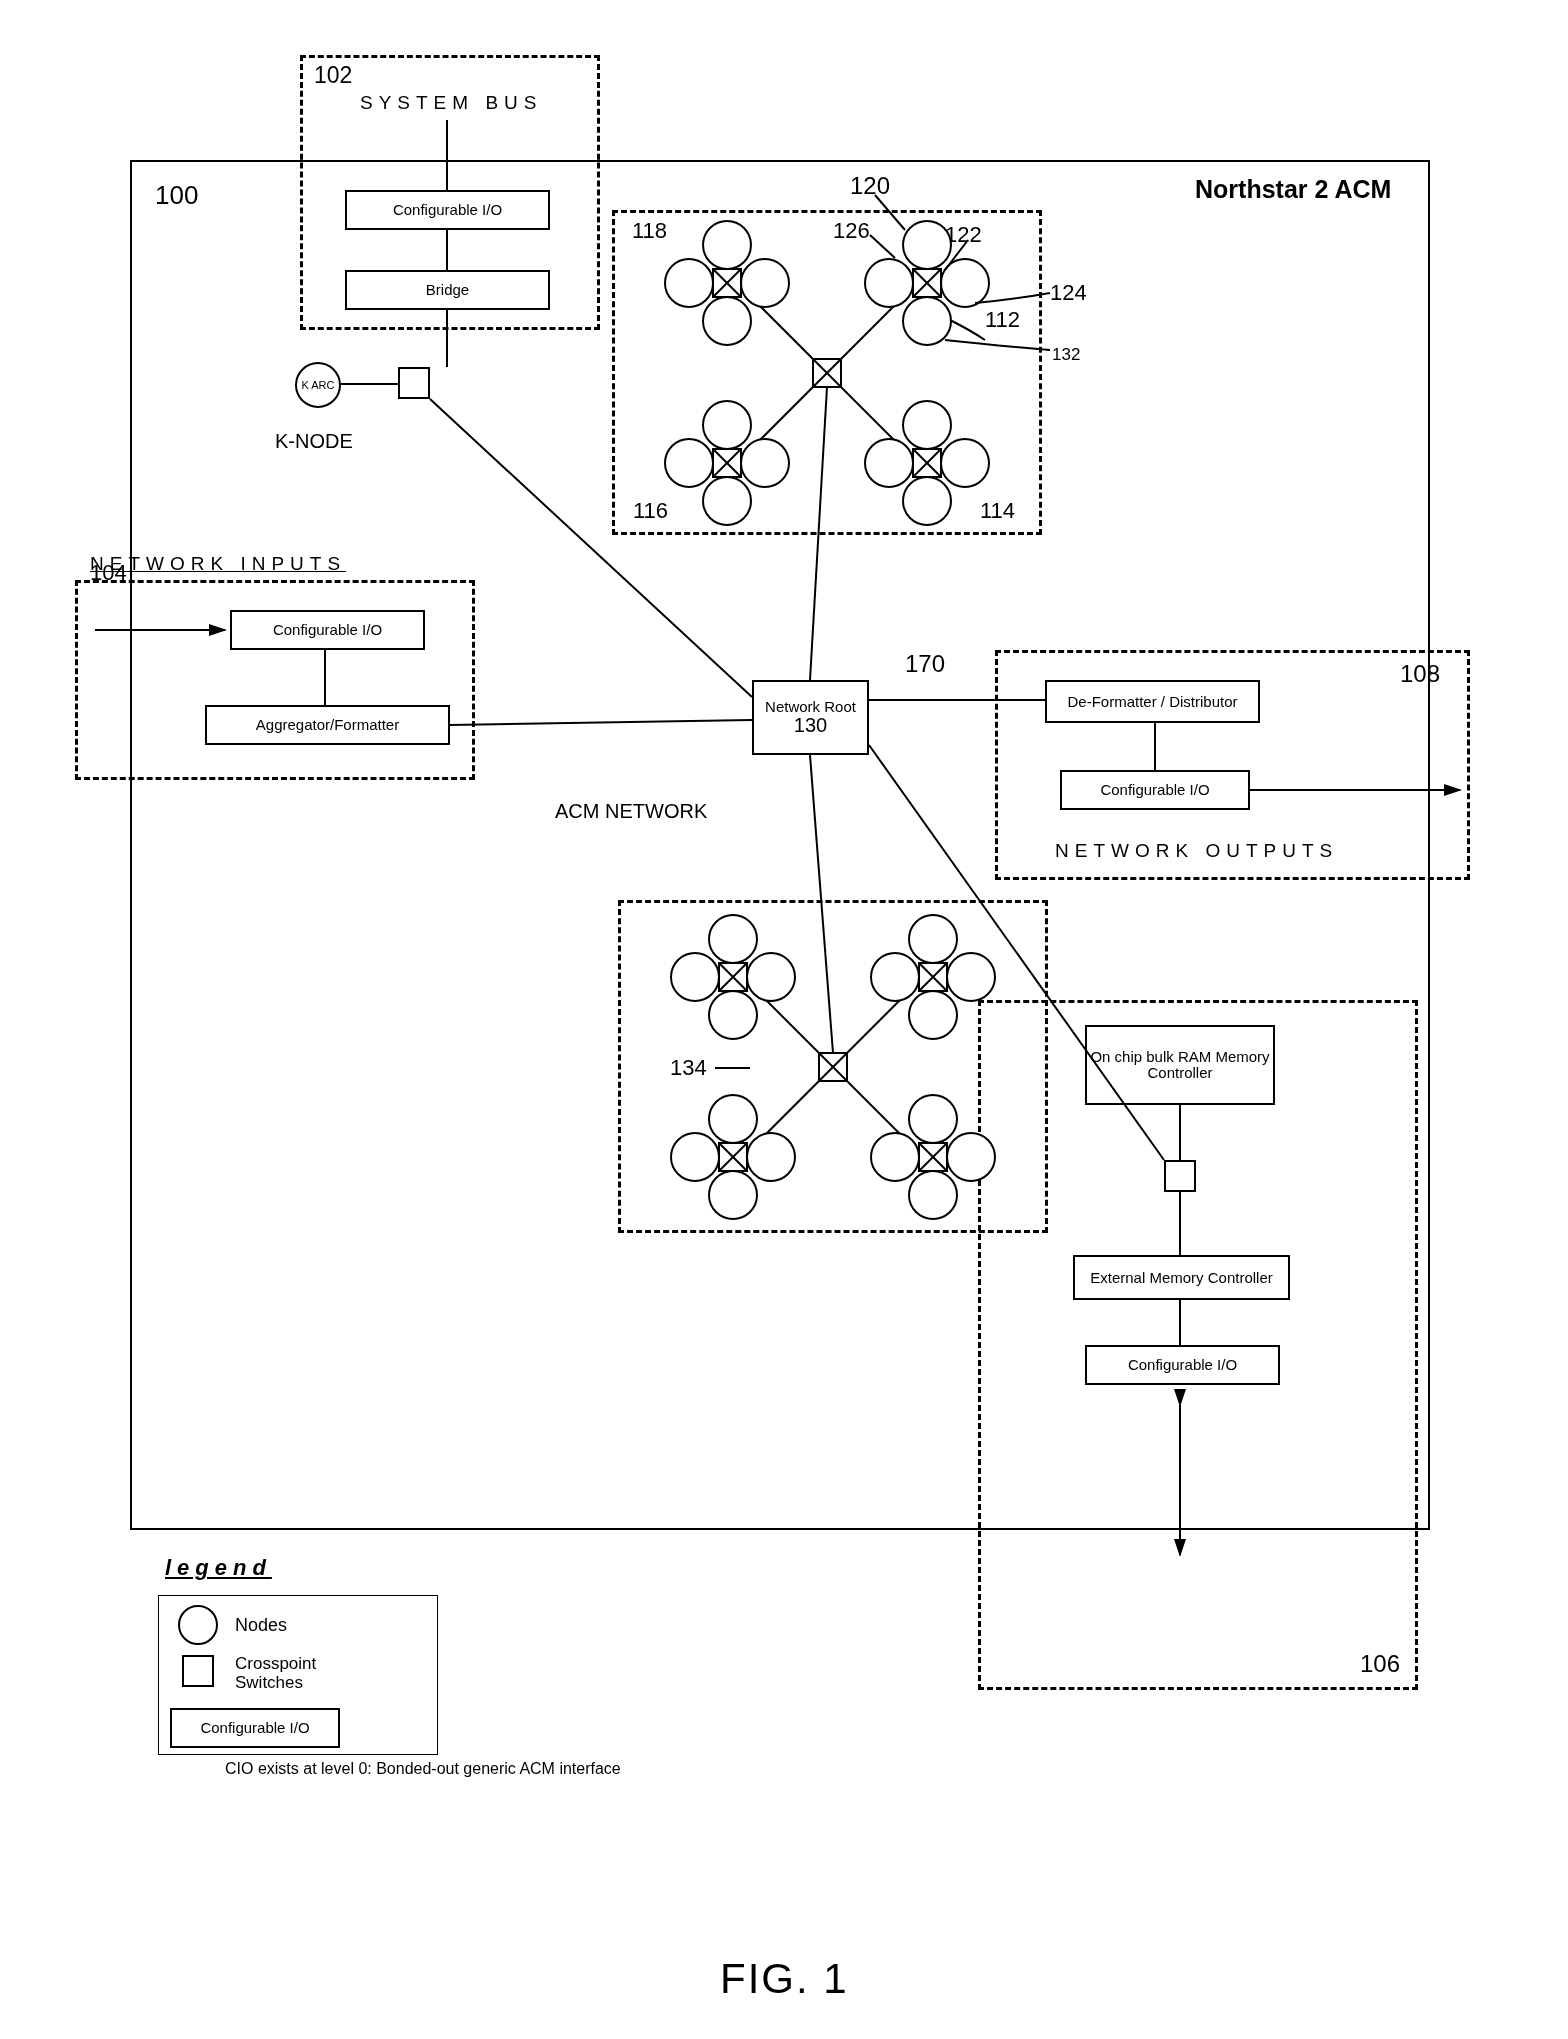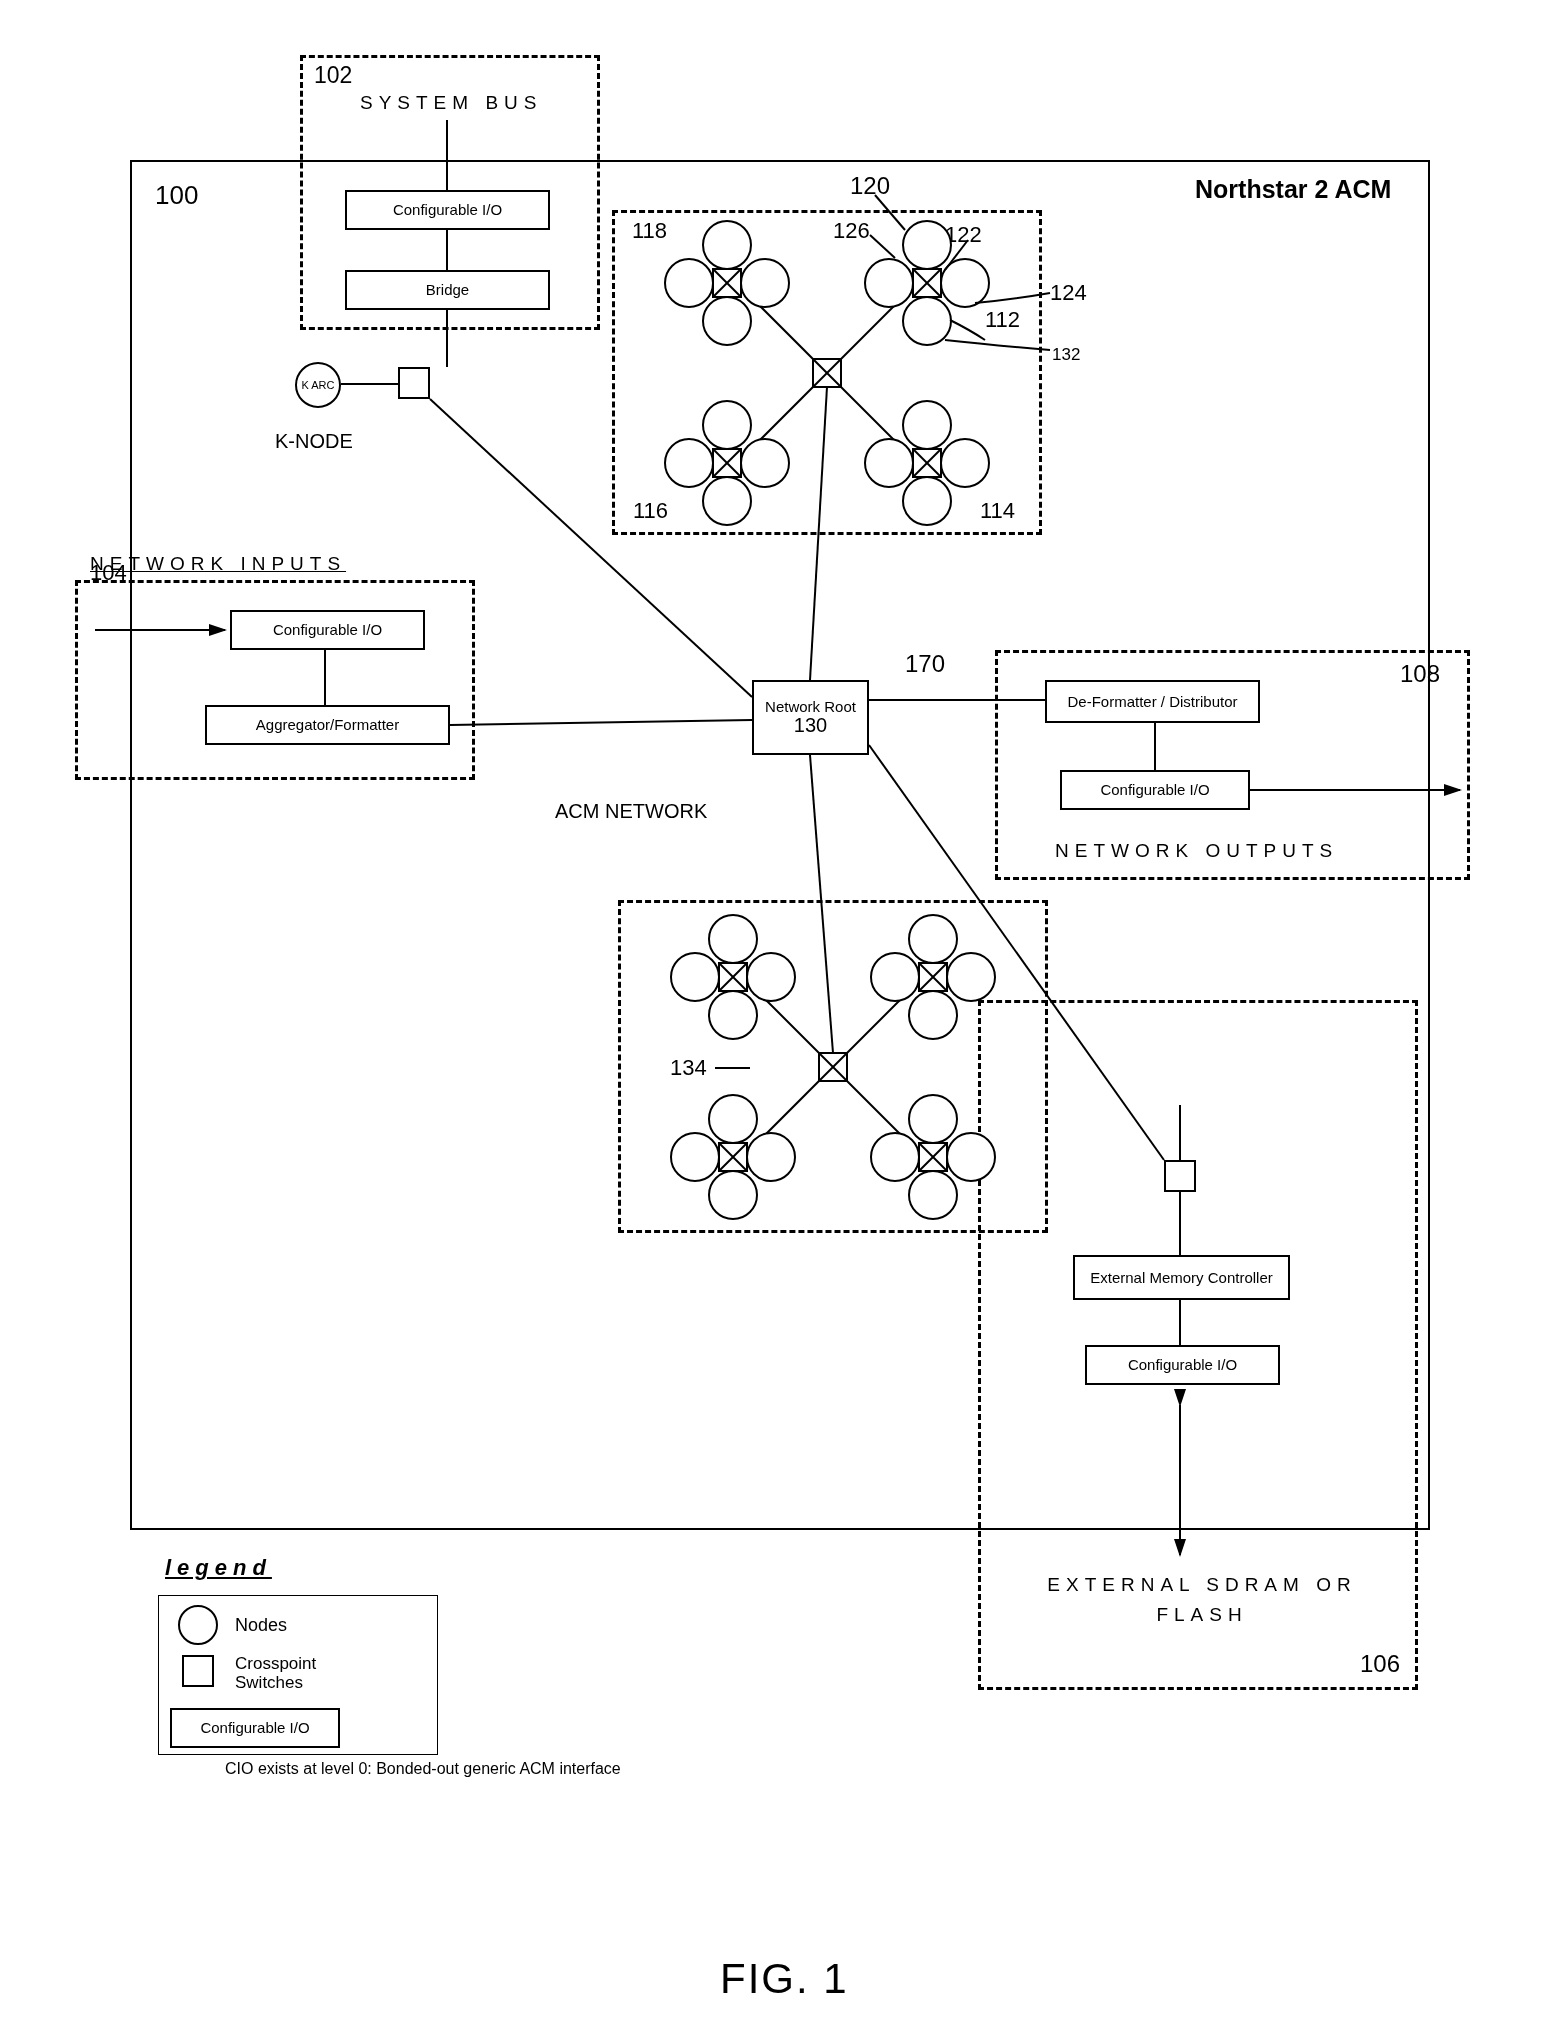--- a/index.html
+++ b/index.html
@@ -144,28 +144,30 @@
   </div>
   <div class="small-box" style="left:1060px; top:770px; width:190px; height:40px;">
     <span>Configurable I/O</span>
   </div>
   <div class="label spaced" style="left:1055px; top:840px; font-size:19px;">NETWORK OUTPUTS</div>
 
   <div class="dashed-box" style="left:618px; top:900px; width:430px; height:333px;"></div>
   <div class="label" style="left:670px; top:1055px; font-size:22px;">134</div>
 
   <div class="dashed-box" style="left:978px; top:1000px; width:440px; height:690px;"></div>
+  <div class="small-box" style="left:1085px; top:1025px; width:190px; height:80px;">
+    <span>On chip bulk RAM Memory Controller</span>
+  </div>
   <div class="sq" style="left:1164px; top:1160px;"></div>
   <div class="small-box" style="left:1073px; top:1255px; width:217px; height:45px;">
     <span>External Memory Controller</span>
   </div>
   <div class="small-box" style="left:1085px; top:1345px; width:195px; height:40px;">
     <span>Configurable I/O</span>
   </div>
-  <div class="label spaced" style="left:1002px; top:1570px; font-size:19px; white-space:normal; width:400px; text-align:center; line-height:1.6;">EXTERNAL SDRAM OR FLASH</div>
   <div class="label" style="left:1360px; top:1650px; font-size:24px;">106</div>
 
   <div class="label legend-title" style="left:165px; top:1555px;">legend</div>
   <div class="solid-box" style="left:158px; top:1595px; width:280px; height:160px; border-width:1px;"></div>
   <div class="circle" style="left:178px; top:1605px; width:40px; height:40px;"></div>
   <div class="label" style="left:235px; top:1615px; font-size:18px;">Nodes</div>
   <div class="sq" style="left:182px; top:1655px;"></div>
   <div class="label" style="left:235px; top:1655px; font-size:17px; white-space:normal; width:130px; line-height:1.1;">Crosspoint Switches</div>
   <div class="small-box" style="left:170px; top:1708px; width:170px; height:40px;">
     <span>Configurable I/O</span>

